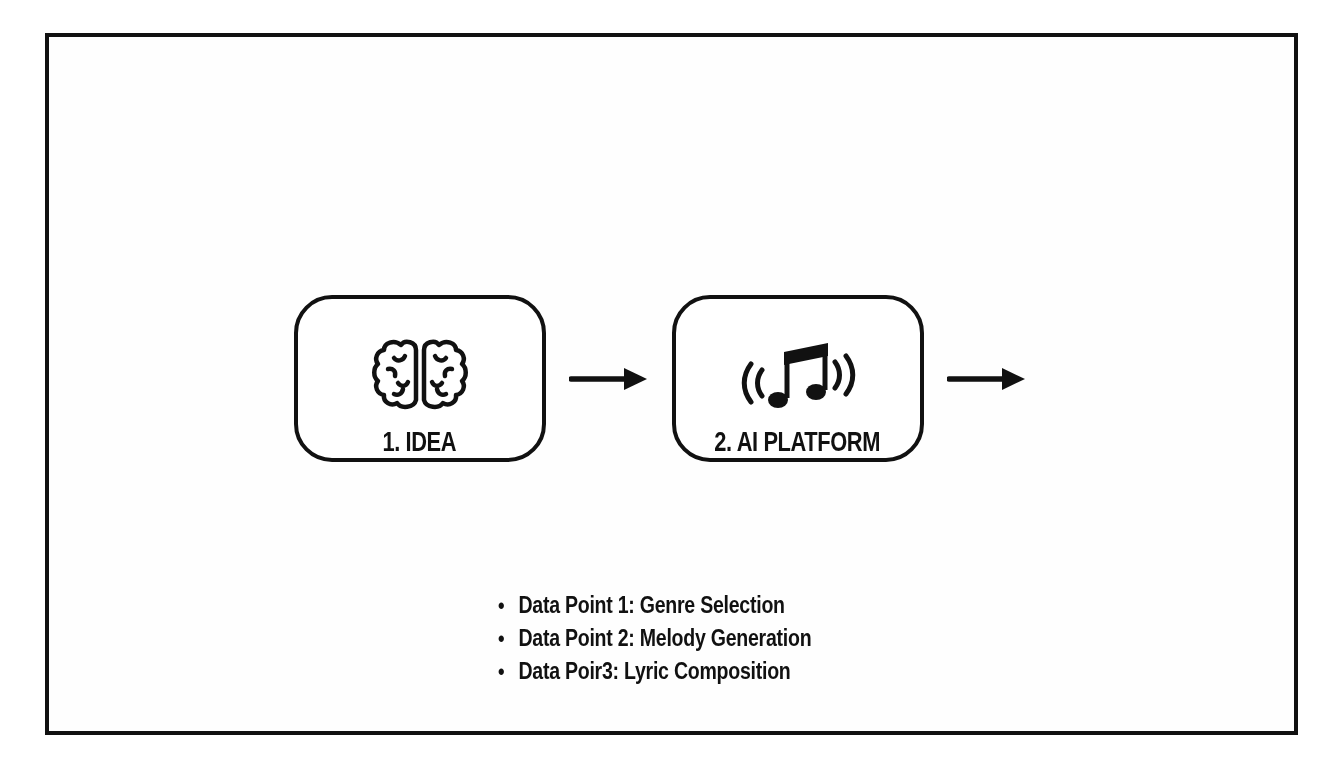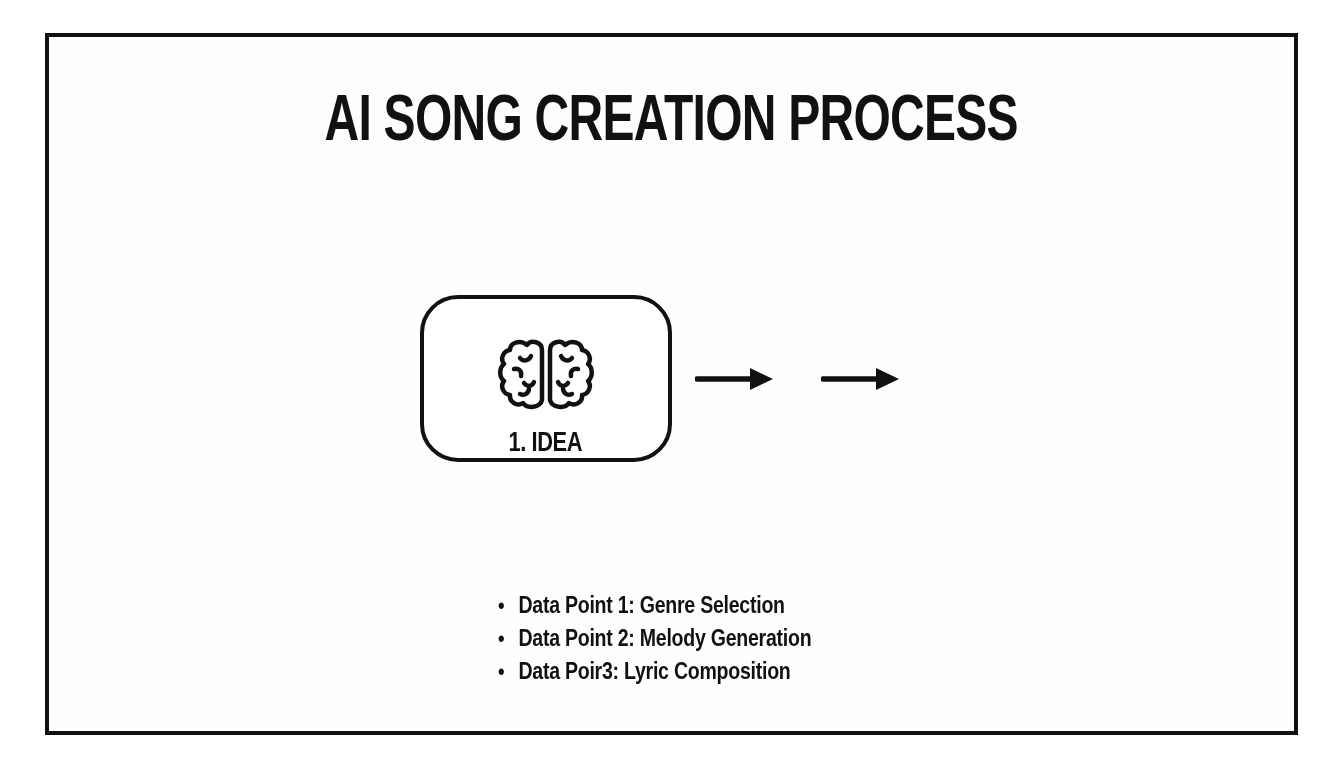--- a/index.html
+++ b/index.html
@@ -46,23 +46,20 @@
   svg { display:block; }
   .stroke { fill:none; stroke:#111; stroke-width:4.5; stroke-linecap:round; stroke-linejoin:round; }
   .stroke5 { fill:none; stroke:#111; stroke-width:5; stroke-linecap:round; stroke-linejoin:round; }
   .fill { fill:#111; stroke:none; }
 </style>
 </head>
 <body>
 
 <div class="frame">
 
-  <div class="title-wrap">
-    <span class="title">AI SONG CREATION PROCESS</span>
-  </div>
 
   <div class="process-row">
 
     <div class="step-box">
       <div class="icon-area">
         <svg width="96" height="80" viewBox="0 0 96 80">
           <path class="stroke" d="M44 14 C44 6 33 3 29 9 C22 3 12 7 12 14 C5 15 2 23 6 28 C1 32 1 41 6 45 C2 50 5 58 12 59 C11 66 19 71 25 67 C29 73 42 72 44 64 L44 14 Z"></path>
           <path class="stroke" d="M33 20 C31 25 25 26 22 22"></path>
           <path class="stroke" d="M16 33 C21 32 24 35 23 40"></path>
           <path class="stroke" d="M26 47 C29 51 34 51 36 46"></path>
@@ -79,20 +76,36 @@
       <span class="step-label">1. IDEA</span>
     </div>
 
     <div class="arrow-cell">
       <svg width="80" height="26" viewBox="0 0 80 26">
         <path d="M2 13 L60 13" stroke="#111" stroke-width="5.5" stroke-linecap="round" fill="none"></path>
         <polygon class="fill" points="55,2 78,13 55,24"></polygon>
       </svg>
     </div>
 
+    <div class="step-box">
+      <div class="icon-area">
+        <svg width="120" height="84" viewBox="0 0 120 84">
+          <ellipse class="fill" cx="40" cy="66" rx="10" ry="8"></ellipse>
+          <ellipse class="fill" cx="78" cy="58" rx="10" ry="8"></ellipse>
+          <path d="M49 64 L49 22" stroke="#111" stroke-width="5" fill="none"></path>
+          <path d="M87 56 L87 14" stroke="#111" stroke-width="5" fill="none"></path>
+          <polygon class="fill" points="46,18 90,9 90,22 46,31"></polygon>
+          <path class="stroke5" d="M24 36 C18 44 18 54 24 62"></path>
+          <path class="stroke5" d="M13 30 C4 42 4 56 13 68"></path>
+          <path class="stroke5" d="M97 28 C103 36 103 46 97 54"></path>
+          <path class="stroke5" d="M108 22 C117 34 117 48 108 60"></path>
+        </svg>
+      </div>
+      <span class="step-label">2. AI PLATFORM</span>
+    </div>
 
     <div class="arrow-cell">
       <svg width="80" height="26" viewBox="0 0 80 26">
         <path d="M2 13 L60 13" stroke="#111" stroke-width="5.5" stroke-linecap="round" fill="none"></path>
         <polygon class="fill" points="55,2 78,13 55,24"></polygon>
       </svg>
     </div>
 
 
   </div>

